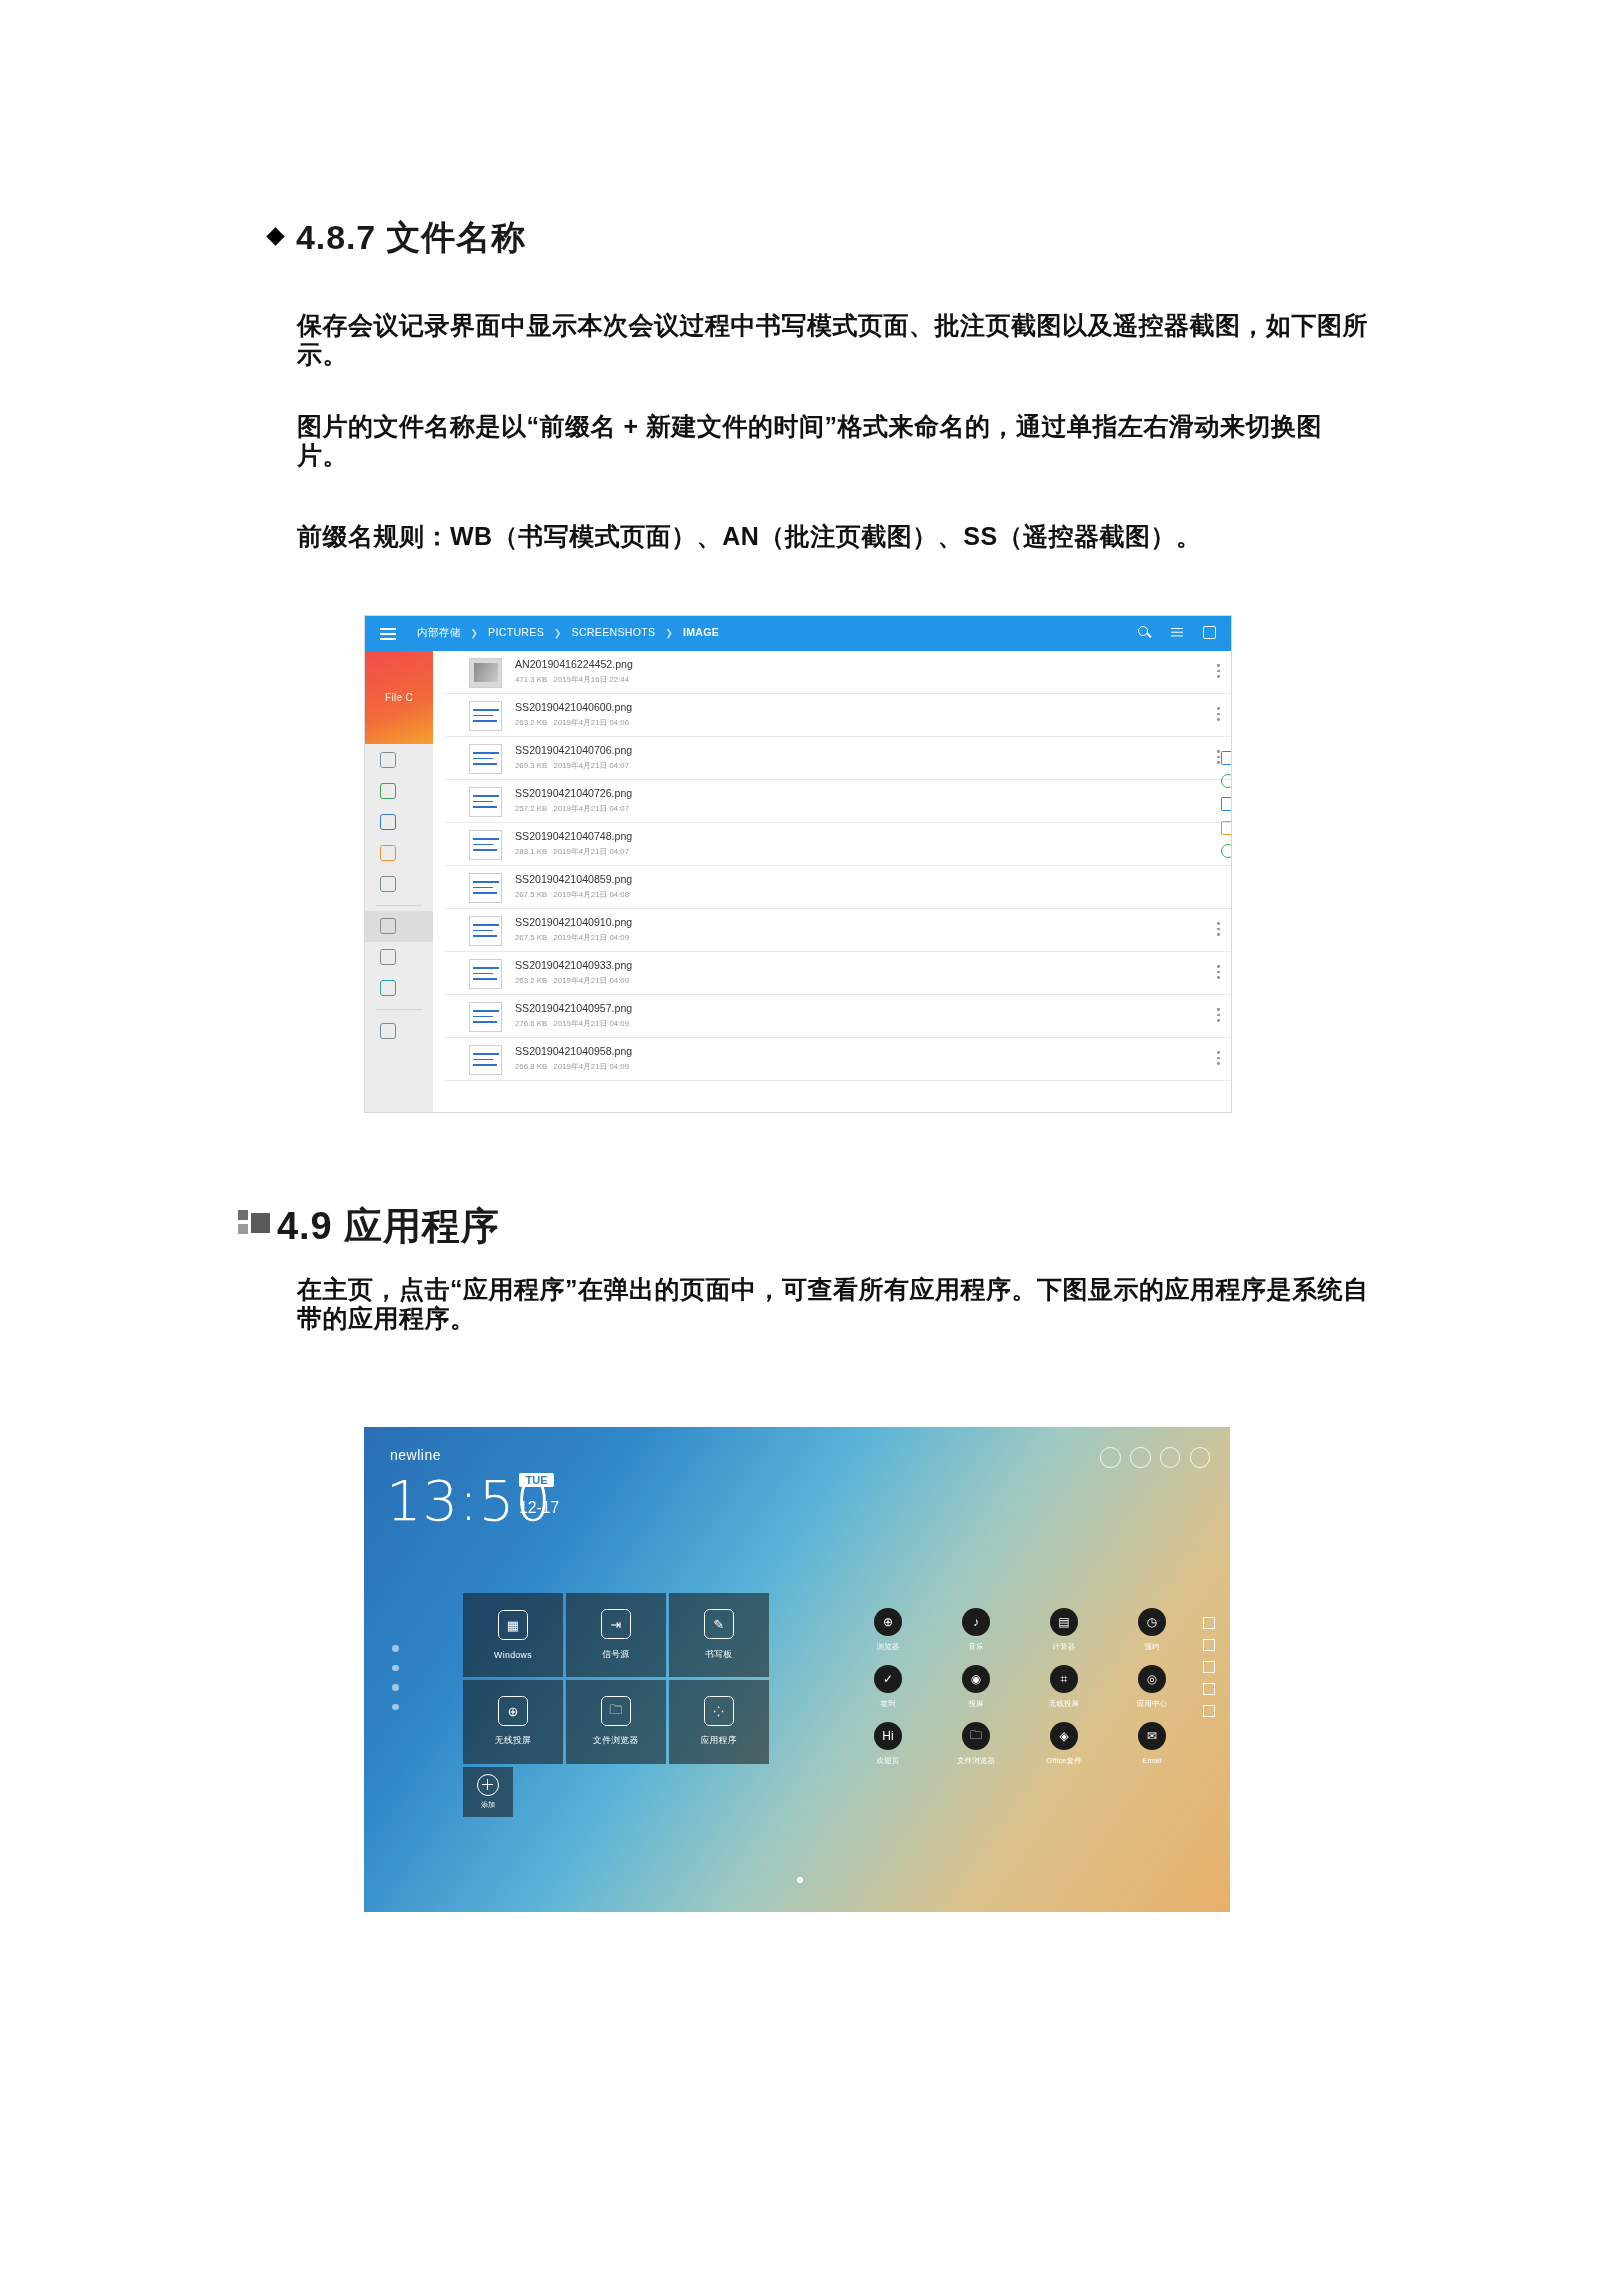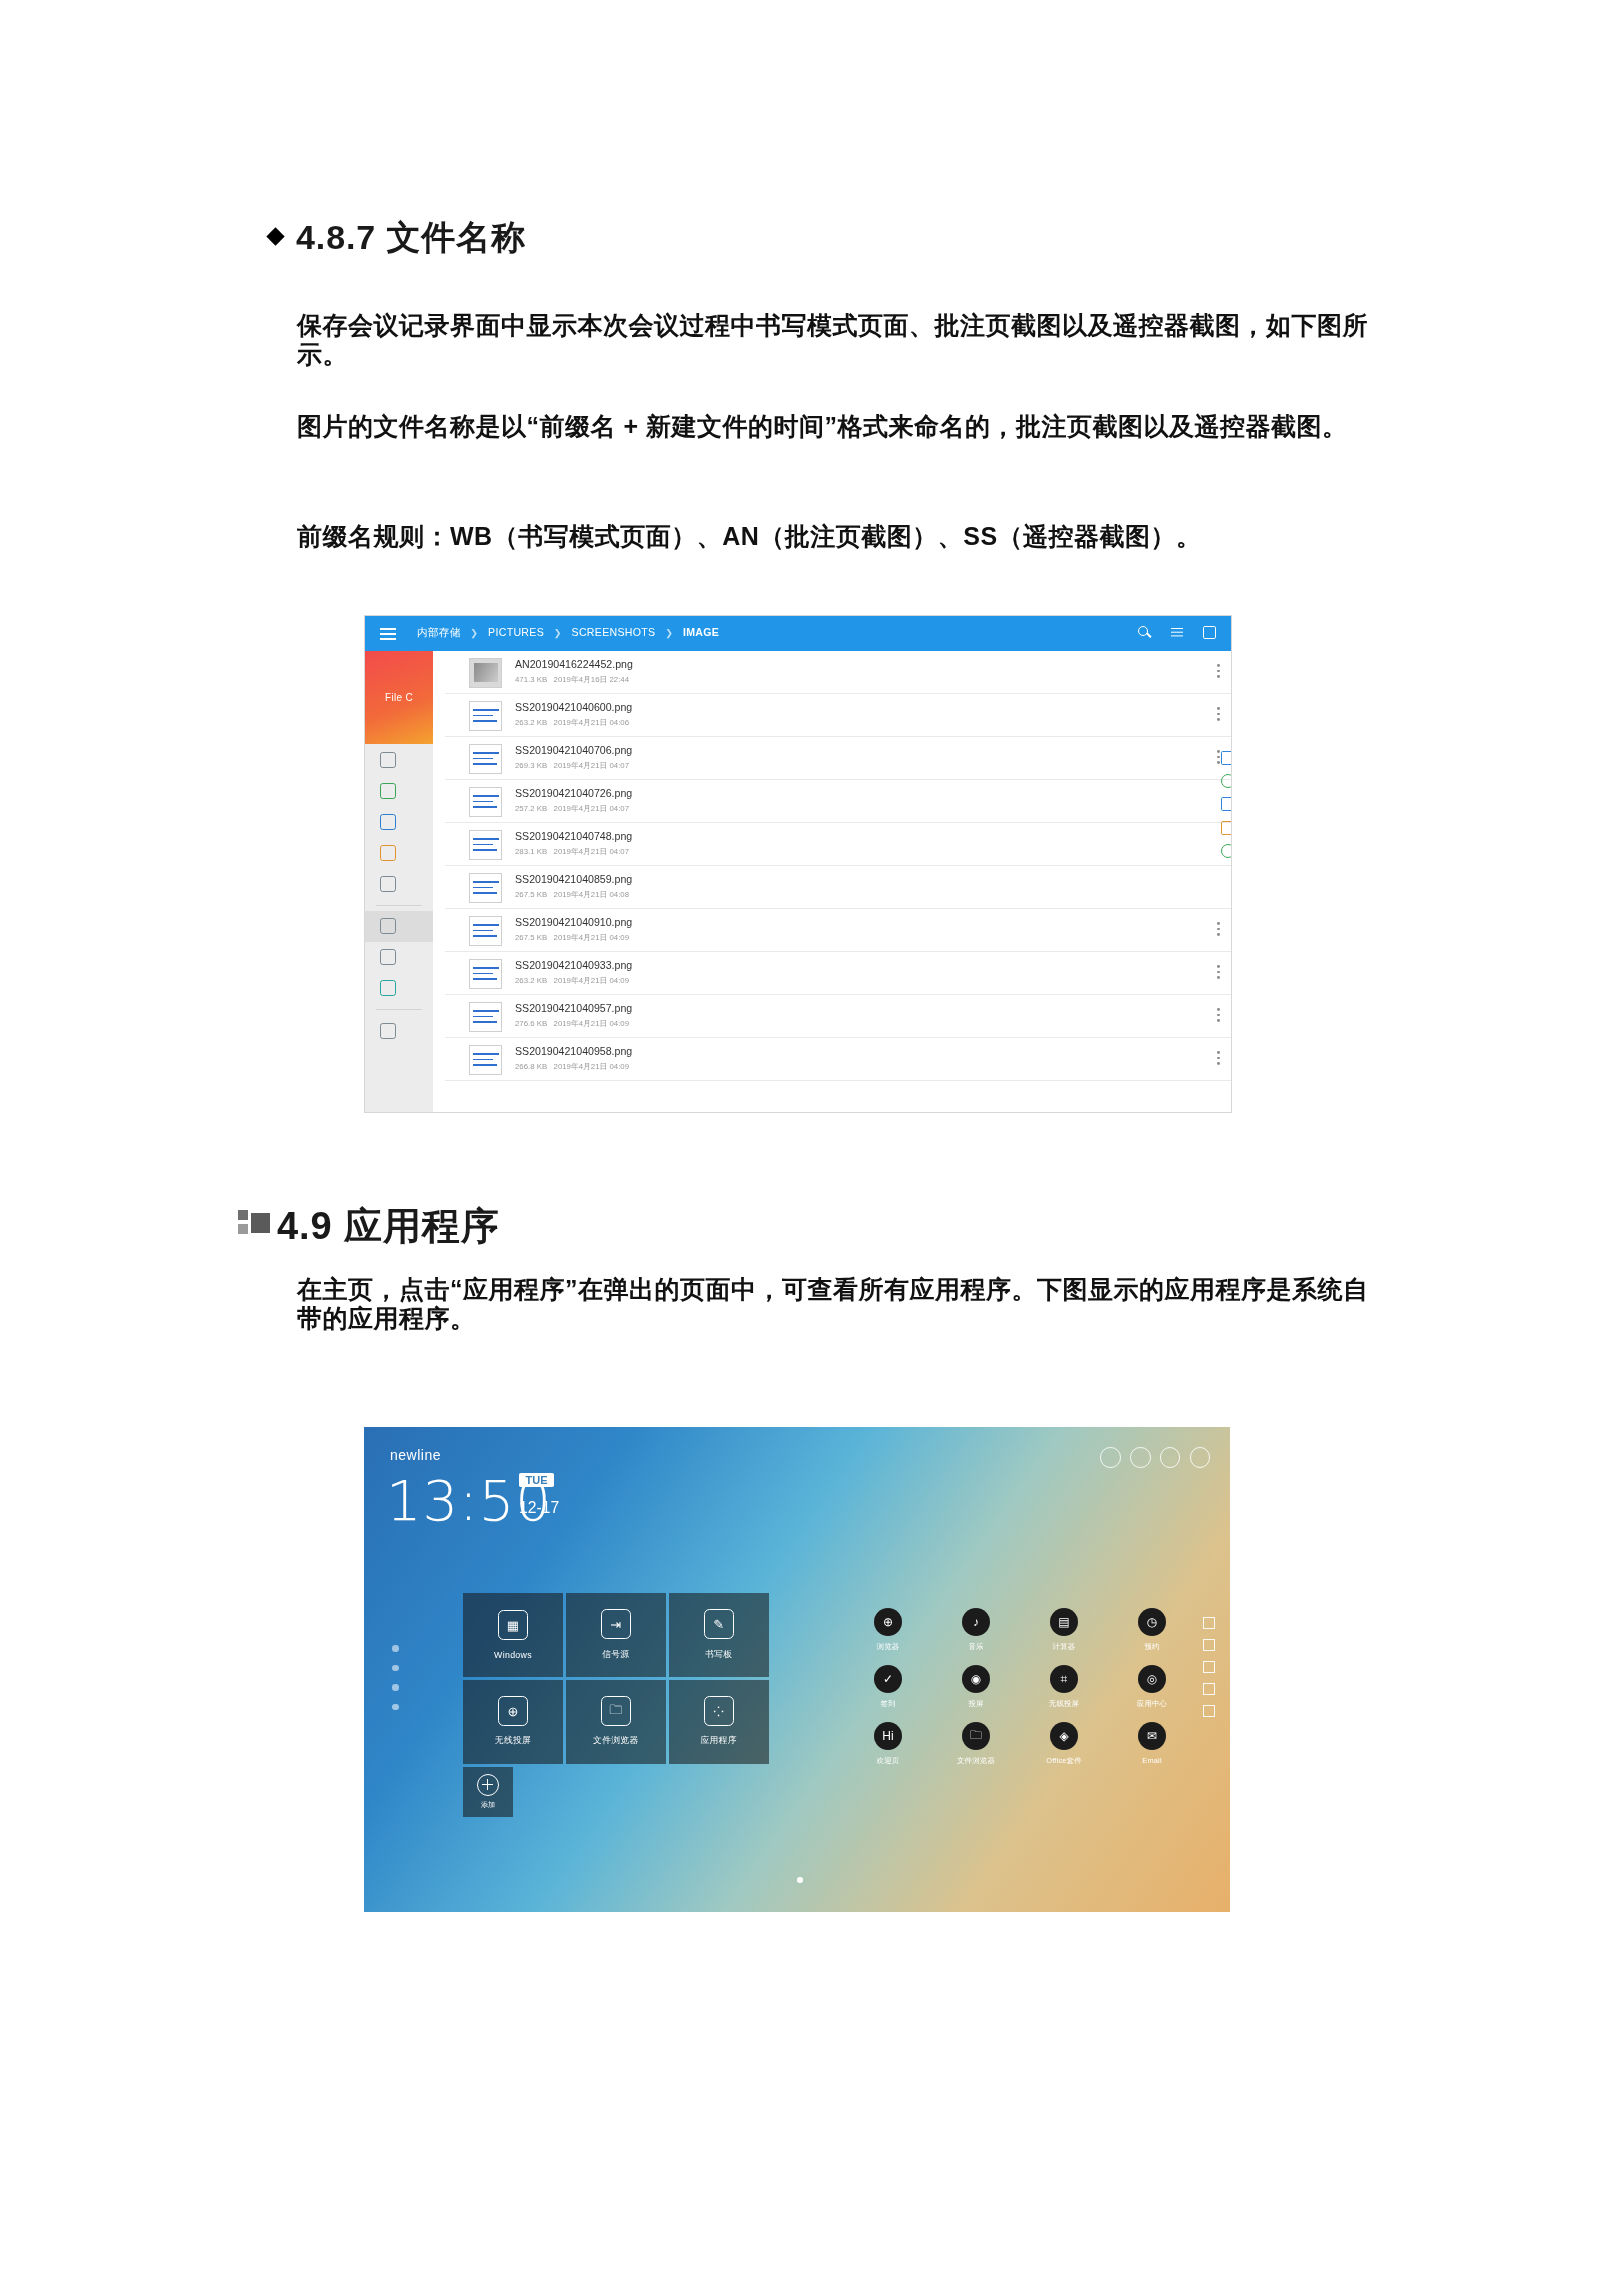--- a/index.html
+++ b/index.html
@@ -355,21 +355,21 @@
 <div class="page">
 
   <div class="diamond-wrap">
       <i></i>
     </div>
   <div class="h-sub">
     <span class="h-sub-text">4.8.7 文件名称</span>
   </div>
 
   <div class="para p1">保存会议记录界面中显示本次会议过程中书写模式页面、批注页截图以及遥控器截图，如下图所示。</div>
-  <div class="para p2">图片的文件名称是以“前缀名 + 新建文件的时间”格式来命名的，批注页截图以及遥控器截图。</div>
+  <div class="para p2">图片的文件名称是以“前缀名 + 新建文件的时间”格式来命名的，通过单指左右滑动来切换图片。</div>
   <div class="para p3">前缀名规则：WB（书写模式页面）、AN（批注页截图）、SS（遥控器截图）。</div>
 
   <div class="fig1">
 
     <div class="fm-topbar">
       <div class="fm-hamburger">
           <span></span>
           <span></span>
           <span></span>
         </div>

